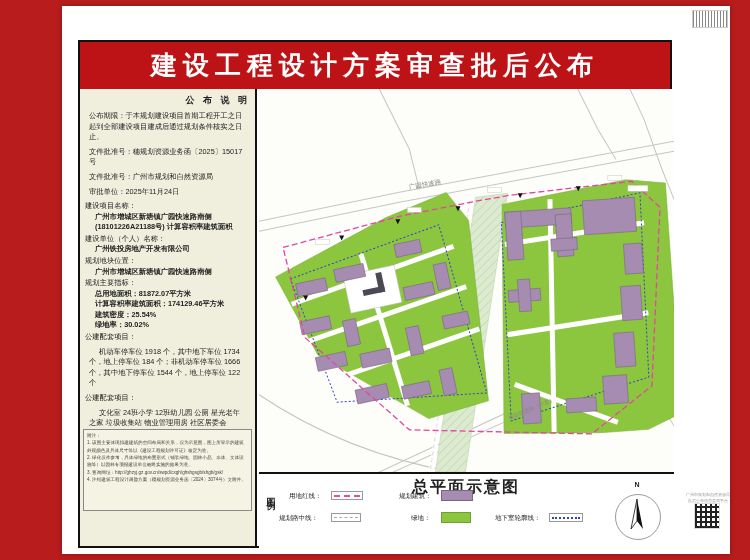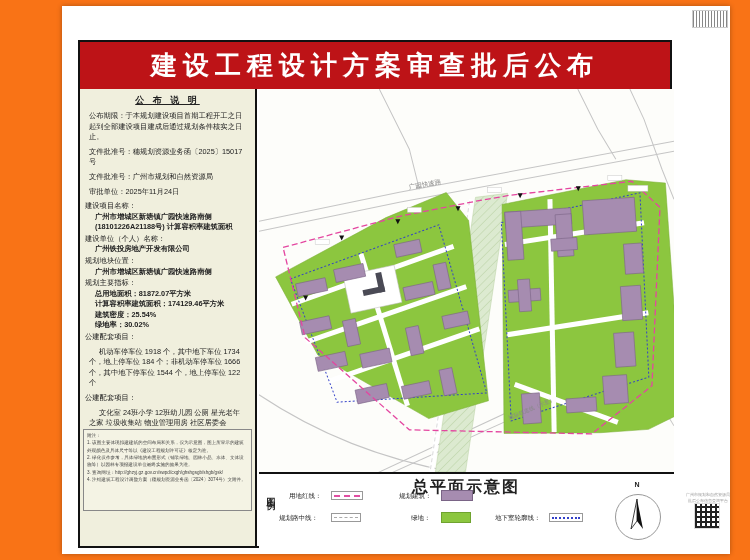--- a/index.html
+++ b/index.html
@@ -1,27 +1,27 @@
 <!DOCTYPE html>
 <html><head>
 <meta charset="utf-8">
 <style>
   html,body{margin:0;padding:0;}
-  .page{position:relative;width:750px;height:560px;background:#f97316;overflow:hidden;
+  .page{position:relative;width:750px;height:560px;background:#b91c1c;overflow:hidden;
         font-family:"Liberation Sans","DejaVu Sans",sans-serif;color:#222;}
   .paper{position:absolute;left:62px;top:6px;width:668px;height:548px;background:#ffffff;
          box-shadow:0 0 5px rgba(0,0,0,.3);}
   .poster{position:absolute;left:16px;top:34px;width:594px;height:508px;border:2px solid #111;background:#fff;box-sizing:border-box;}
   .banner{position:absolute;left:0;top:0;right:0;height:47px;background:#bd1317;
           display:flex;align-items:center;justify-content:center;}
   .banner span{color:#fff;font-size:26px;font-weight:bold;letter-spacing:6px;white-space:nowrap;}
   
   .left-panel{position:absolute;left:0;top:47px;width:177px;bottom:0;background:#f0efdd;
               border-right:2px solid #111;box-sizing:border-box;padding:4px 5px;font-size:7.3px;line-height:1.45;}
-  .lp-heading{text-align:center;font-weight:bold;font-size:9px;letter-spacing:3px;margin:1px 0 3px;text-decoration:underline;}
+  .lp-heading{text-align:right;font-weight:bold;font-size:9px;letter-spacing:3px;margin:1px 0 3px;}
   .lp-par{margin:4px;}
   .lp-label{margin-top:1px;}
   .lp-value{padding-left:10px;font-weight:bold;}
   .lp-wrap{text-indent:10px;}
   .notes-box{position:absolute;left:3px;right:3px;top:340px;height:82px;border:1px solid #888;
              background:#f4f3e4;padding:2px 3px;font-size:4.6px;line-height:1.6;color:#444;box-sizing:border-box;}
   .notes-box div{margin:0;}
   
   .map-panel{position:absolute;left:179px;top:47px;width:415px;height:383px;background:#fdfdfa;overflow:hidden;}
   

